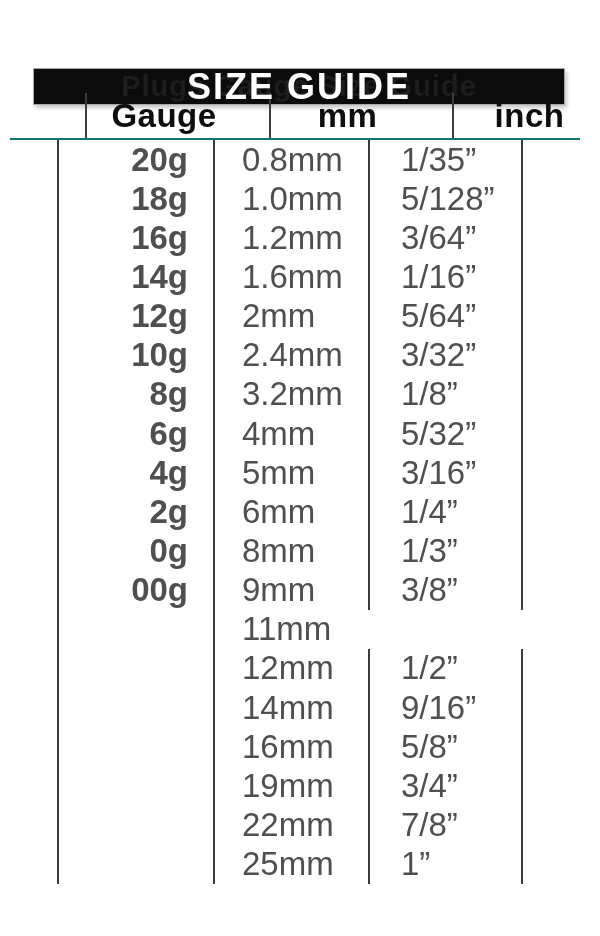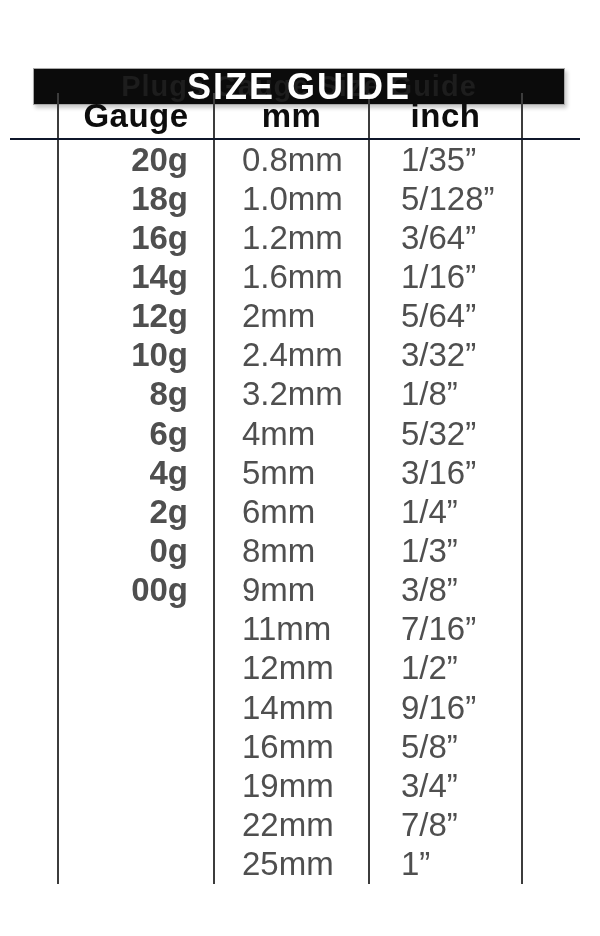--- a/index.html
+++ b/index.html
@@ -67,21 +67,22 @@
     display: flex;
     flex-direction: column;
   }
   .row {
     display: grid;
     grid-template-columns: 47px 156px 155px 155px 57px;
     height: 39.15px;
   }
   .row.header {
     height: 45px;
-    border-bottom: 2px solid #0f172a;
+    border-bottom: 2px solid #0f766e;
+    gap: 28px;
   }
   .cell {
     box-sizing: border-box;
     display: flex;
     align-items: center;
     font-size: 33px;
     color: #4f4f4f;
     overflow: hidden;
     white-space: nowrap;
   }
@@ -213,21 +214,20 @@
       <div class="cell gauge">00g</div>
       <div class="cell mm">9mm</div>
       <div class="cell inch">3/8”</div>
       <div class="cell end"></div>
     </div>
 
     <div class="row">
       <div class="cell pad"></div>
       <div class="cell gauge"></div>
       <div class="cell mm">11mm</div>
-      <div class="cell inch">7/16”</div>
       <div class="cell end"></div>
     </div>
 
     <div class="row">
       <div class="cell pad"></div>
       <div class="cell gauge"></div>
       <div class="cell mm">12mm</div>
       <div class="cell inch">1/2”</div>
       <div class="cell end"></div>
     </div>

